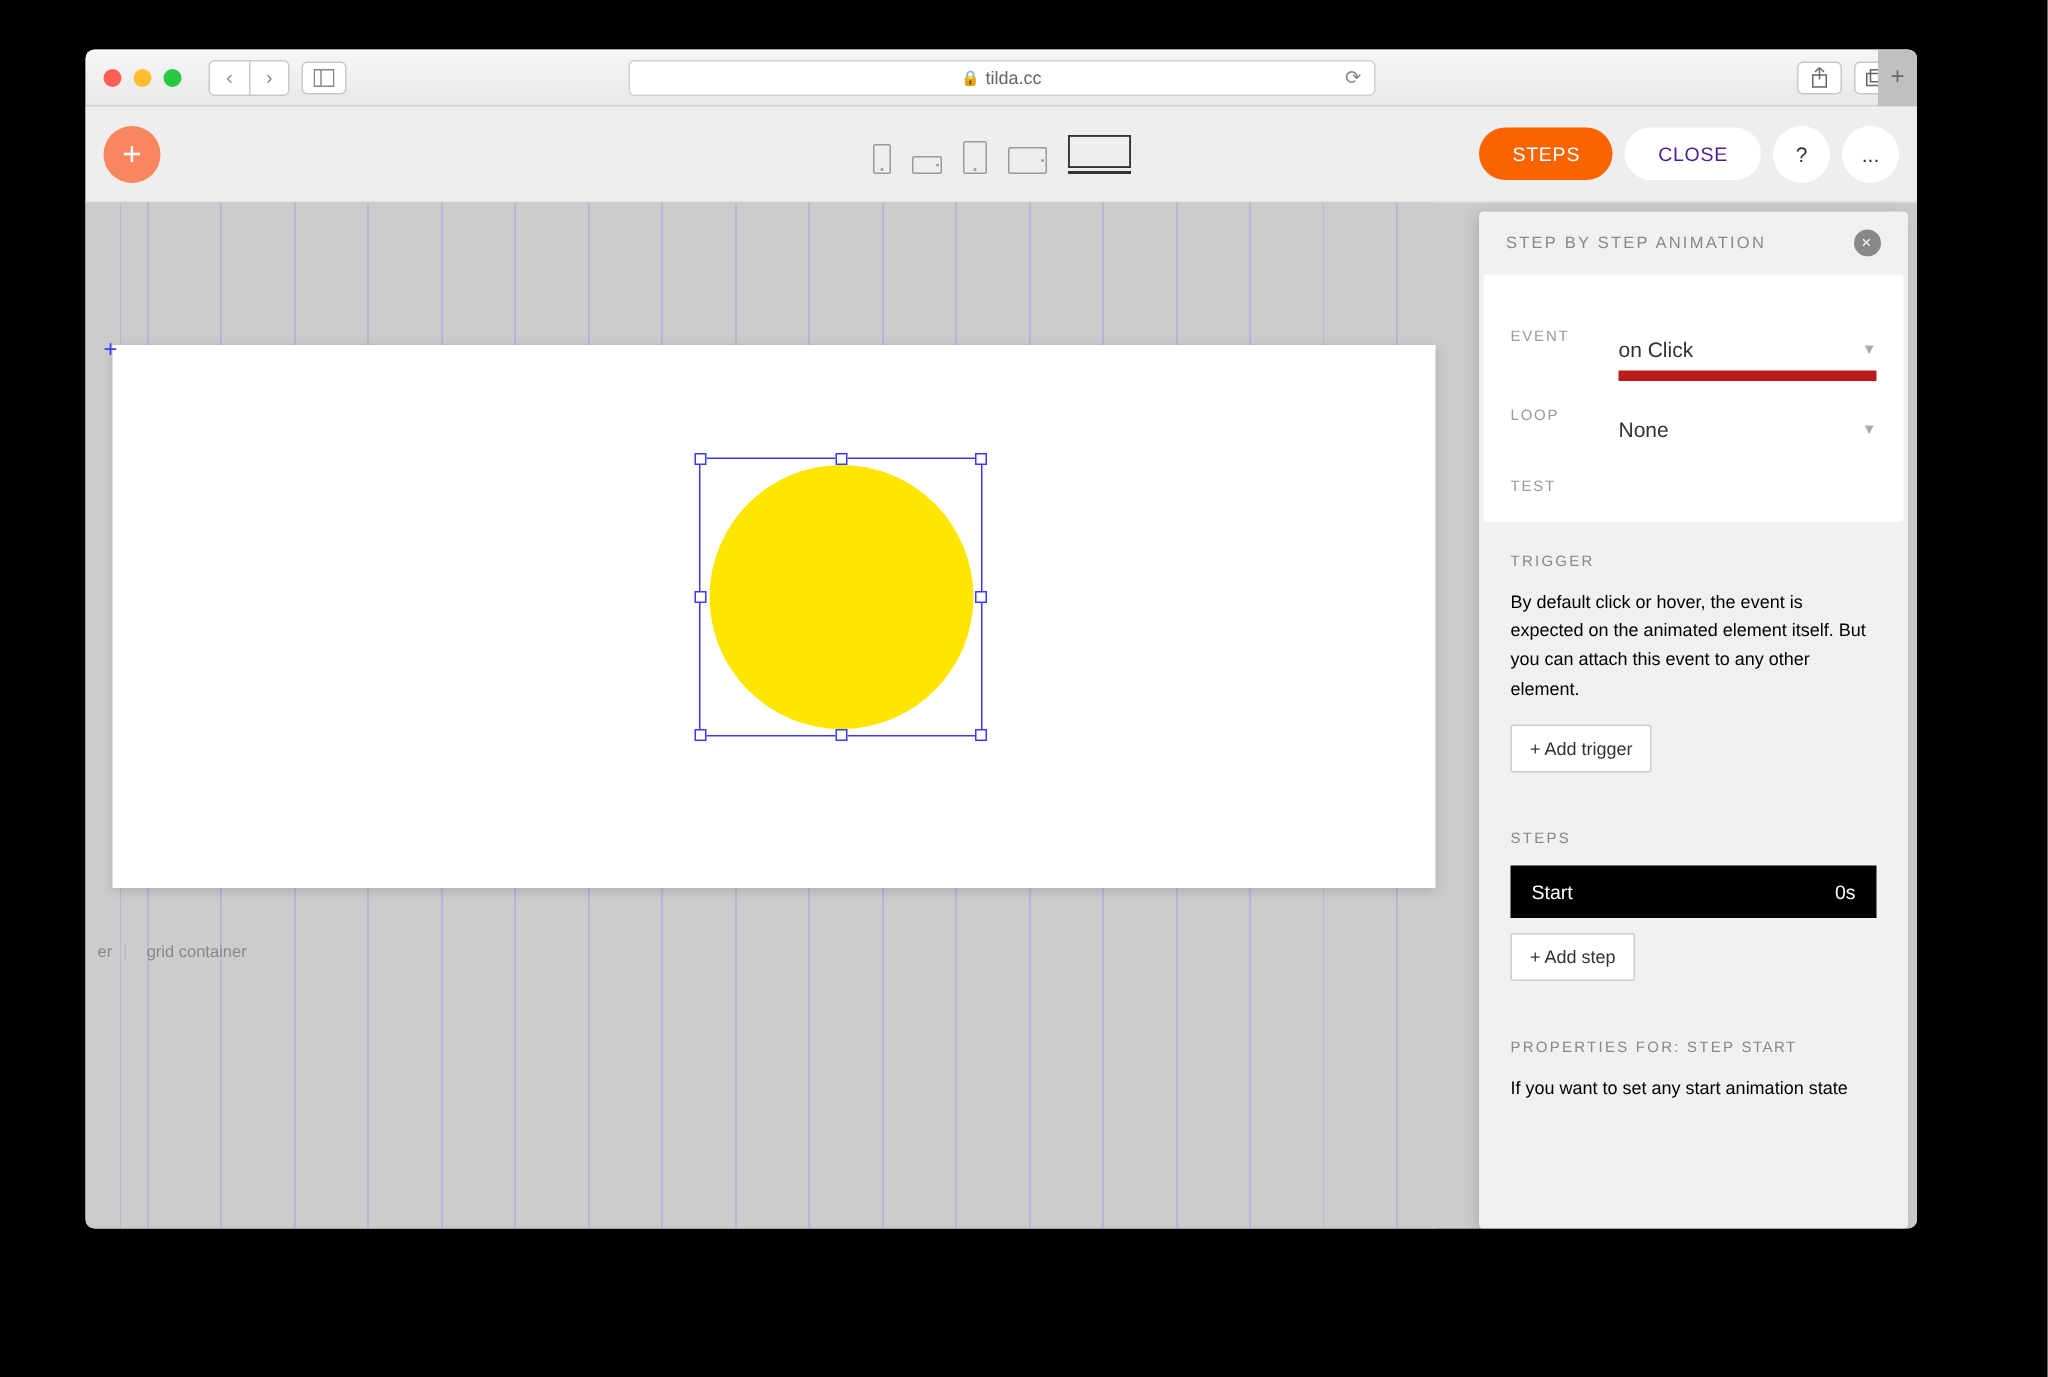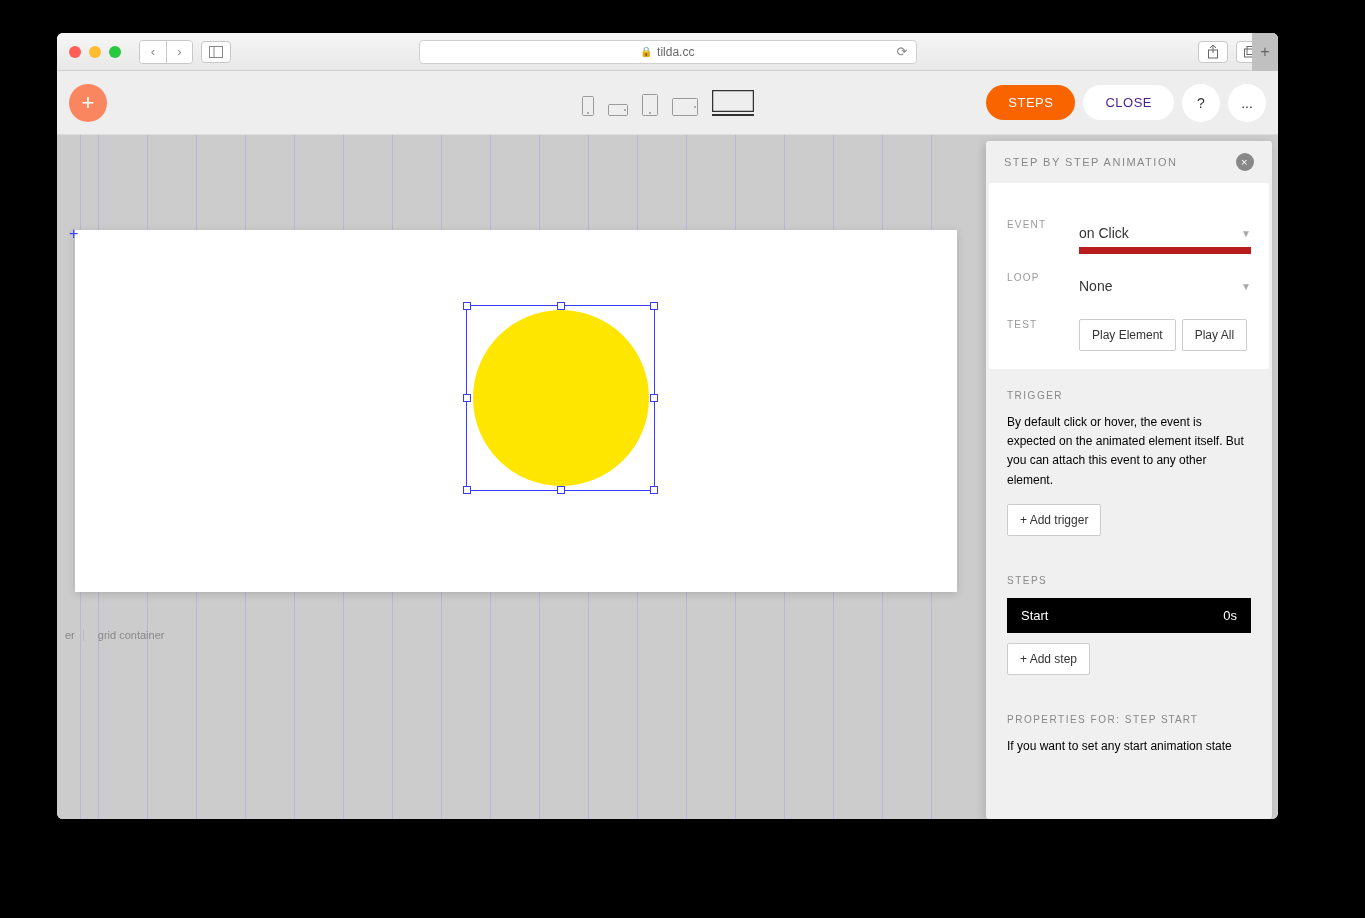--- a/index.html
+++ b/index.html
@@ -509,24 +509,20 @@
         </div>
         <div class="form-row">
           <div class="form-label">LOOP</div>
           <div class="form-select">
             <span>None</span>
             <span class="caret">▼</span>
           </div>
         </div>
         <div class="form-row">
           <div class="form-label">TEST</div>
-          <div class="test-buttons">
-            <div class="btn-outline">Play Element</div>
-            <div class="btn-outline">Play All</div>
-          </div>
         </div>
       </div>
 
       <div class="panel-grey">
         <div class="section-title">TRIGGER</div>
         <div class="help-text">By default click or hover, the event is expected on the animated element itself. But you can attach this event to any other element.</div>
         <div class="btn-outline" style="display:inline-block;background:#fff">+ Add trigger</div>
       </div>
 
       <div class="panel-grey">

